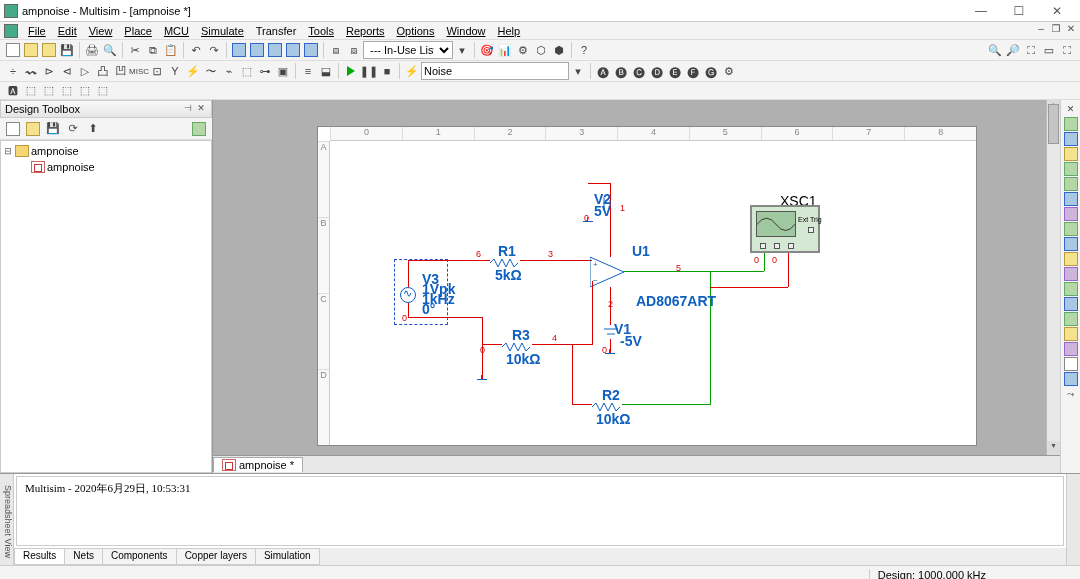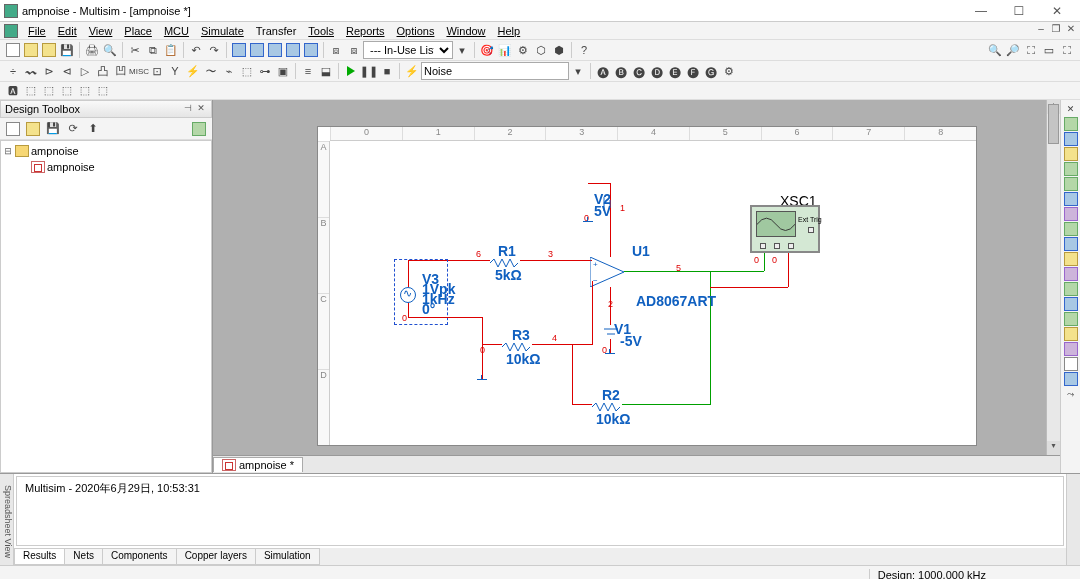--- a/index.html
+++ b/index.html
@@ -88,21 +88,21 @@
 .scope-knob{ position:absolute; width:6px; height:6px; border:1px solid #555; background:#eee;}
 
 
 .right-strip{ width:20px; background:#f4f4f4; border-left:1px solid #ccc; display:flex; flex-direction:column; align-items:center; padding-top:2px; gap:1px;}
 .right-strip .tbtn{ width:16px; height:14px; font-size:9px;}
 
 
 .bottom-panel { height: 92px; background: #fff; border-top: 1px solid #999; display: flex; }
 .bp-side-tab{ width:14px; background:#e8e8e8; font-size:9px; writing-mode:vertical-rl; text-align:center; padding-top:4px; color:#555; border-right:1px solid #ccc; cursor:pointer;}
 .bp-content{ flex:1; display:flex; flex-direction:column;}
-.bp-text{ flex:1; padding:4px 8px; font-size:11px; background:#fff; border:1px solid #ccc; margin:2px;}
+.bp-text{ flex:1; padding:4px 8px; font-size:11px; background:#fff; border:1px solid #ccc; margin:2px;font-family:Liberation Serif, serif;}
 .bp-tabs{ height:17px; display:flex; background:#eee;}
 .bp-tab{ padding:1px 8px; font-size:10px; border:1px solid #ccc; background:#f4f4f4; cursor:pointer; margin-right:-1px;}
 .bp-tab.active{ background:#fff;}
 .bp-scroll{ width:14px; background:#e8e8e8; border-left:1px solid #ccc;}
 
 
 .statusbar { height: 18px; background: #f4f4f4; border-top: 1px solid #ccc; display: flex; align-items: center; font-size: 11px; padding: 0 6px; justify-content:flex-end; gap:20px;}
 .statusbar .cell{ border-left:1px solid #ccc; padding:0 8px;}
 
 

